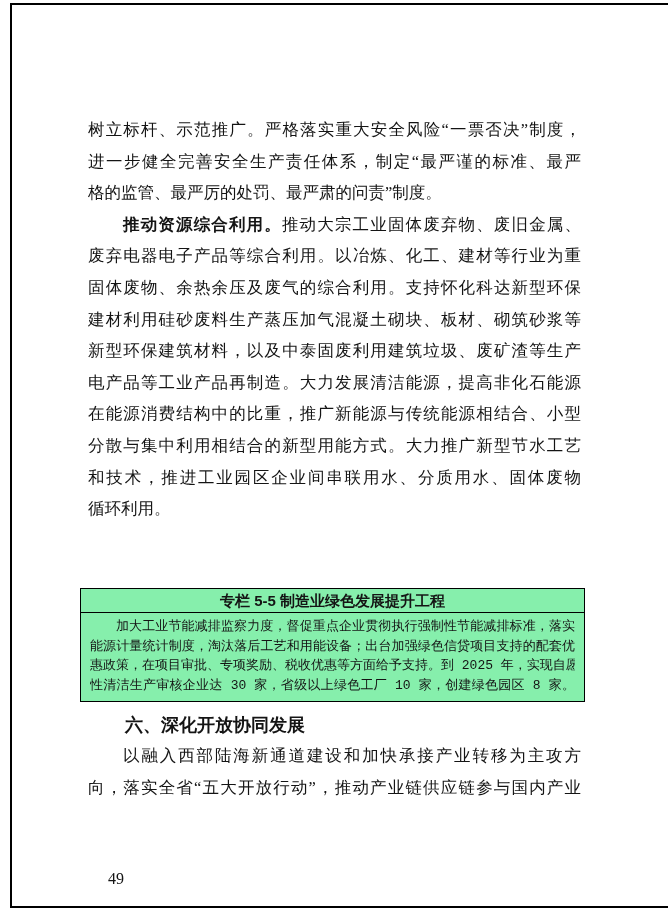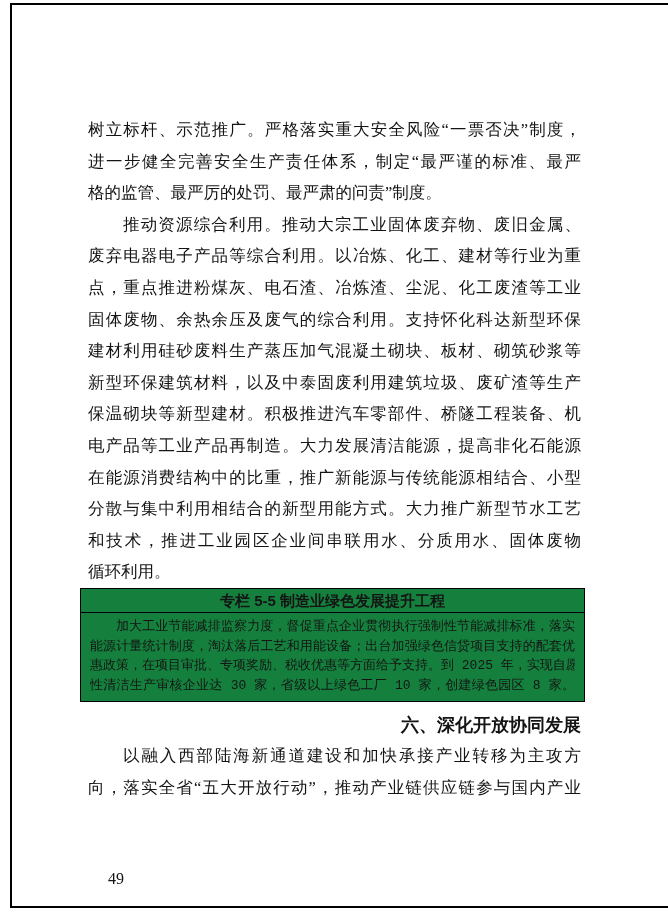--- a/index.html
+++ b/index.html
@@ -42,30 +42,30 @@
     overflow: hidden;
     white-space: nowrap;
   }
   .line.flush {
     text-align-last: left;
   }
   .line.indent {
     text-indent: 35px;
   }
   .bold {
-    font-weight: normal;
+    font-weight: bold;
   }
   .feature-box {
     position: absolute;
     left: 80px;
     top: 588px;
     width: 505px;
     border: 1.5px solid #000;
     box-sizing: border-box;
-    background: #15803d;
+    background: #86efac;
   }
   .feature-box .box-title {
     font-size: 15px;
     font-weight: bold;
     text-align: center;
     line-height: 21px;
     padding: 1px 0;
     border-bottom: 1.5px solid #000;
     font-family: "Liberation Sans", "DejaVu Sans", sans-serif;
   }
@@ -89,21 +89,20 @@
   .section-heading {
     position: absolute;
     left: 88px;
     top: 711px;
     width: 493px;
     padding-left: 37px;
     box-sizing: border-box;
     font-size: 18px;
     font-weight: bold;
     line-height: 28px;
-    text-align: right;
   }
   .opening-text {
     position: absolute;
     left: 88px;
     top: 740px;
     width: 493px;
   }
   .page-number {
     position: absolute;
     left: 108px;
@@ -120,25 +119,23 @@
 
 <div class="main-text">
   <div>
       <div class="line"><span>树立标杆、示范推广。严格落实重大安全风险“一票否决”制度，</span></div>
       <div class="line"><span>进一步健全完善安全生产责任体系，制定“最严谨的标准、最严</span></div>
       <div class="line flush"><span>格的监管、最严厉的处罚、最严肃的问责”制度。</span></div>
     </div>
   <div>
       <div class="line indent"><span class="bold">推动资源综合利用。</span><span>推动大宗工业固体废弃物、废旧金属、</span></div>
       <div class="line"><span>废弃电器电子产品等综合利用。以冶炼、化工、建材等行业为重</span></div>
-      <div class="line"><span>点，重点推进粉煤灰、电石渣、冶炼渣、尘泥、化工废渣等工业</span></div>
       <div class="line"><span>固体废物、余热余压及废气的综合利用。支持怀化科达新型环保</span></div>
       <div class="line"><span>建材利用硅砂废料生产蒸压加气混凝土砌块、板材、砌筑砂浆等</span></div>
       <div class="line"><span>新型环保建筑材料，以及中泰固废利用建筑垃圾、废矿渣等生产</span></div>
-      <div class="line"><span>保温砌块等新型建材。积极推进汽车零部件、桥隧工程装备、机</span></div>
       <div class="line"><span>电产品等工业产品再制造。大力发展清洁能源，提高非化石能源</span></div>
       <div class="line"><span>在能源消费结构中的比重，推广新能源与传统能源相结合、小型</span></div>
       <div class="line"><span>分散与集中利用相结合的新型用能方式。大力推广新型节水工艺</span></div>
       <div class="line"><span>和技术，推进工业园区企业间串联用水、分质用水、固体废物</span></div>
       <div class="line flush"><span>循环利用。</span></div>
     </div>
 </div>
 
 <div class="feature-box">
   <div class="box-title">专栏 5-5 制造业绿色发展提升工程</div>

